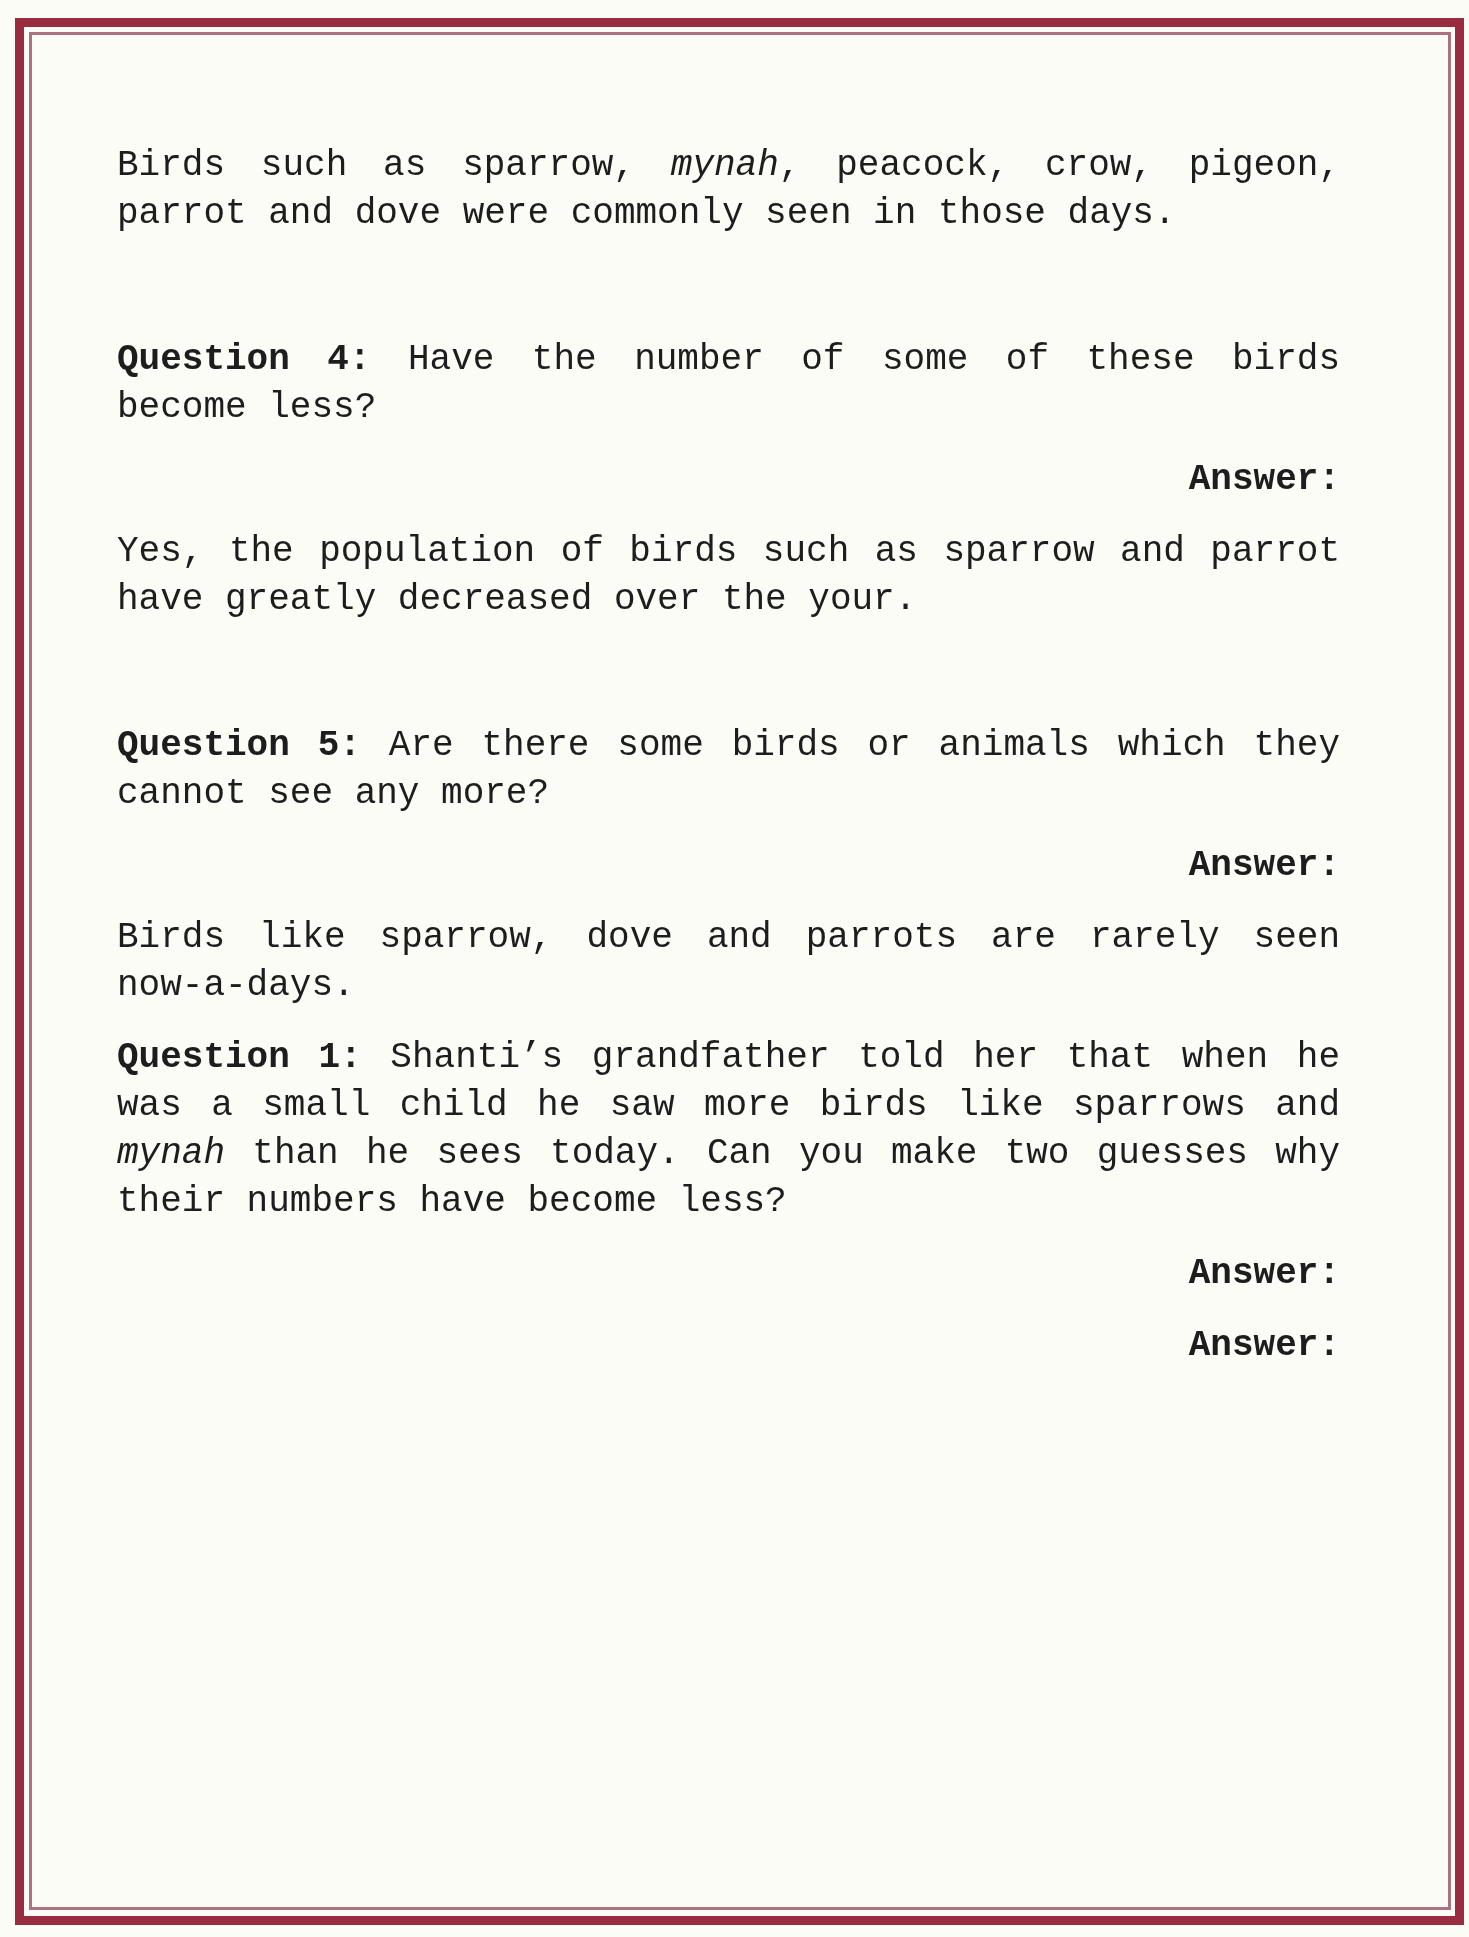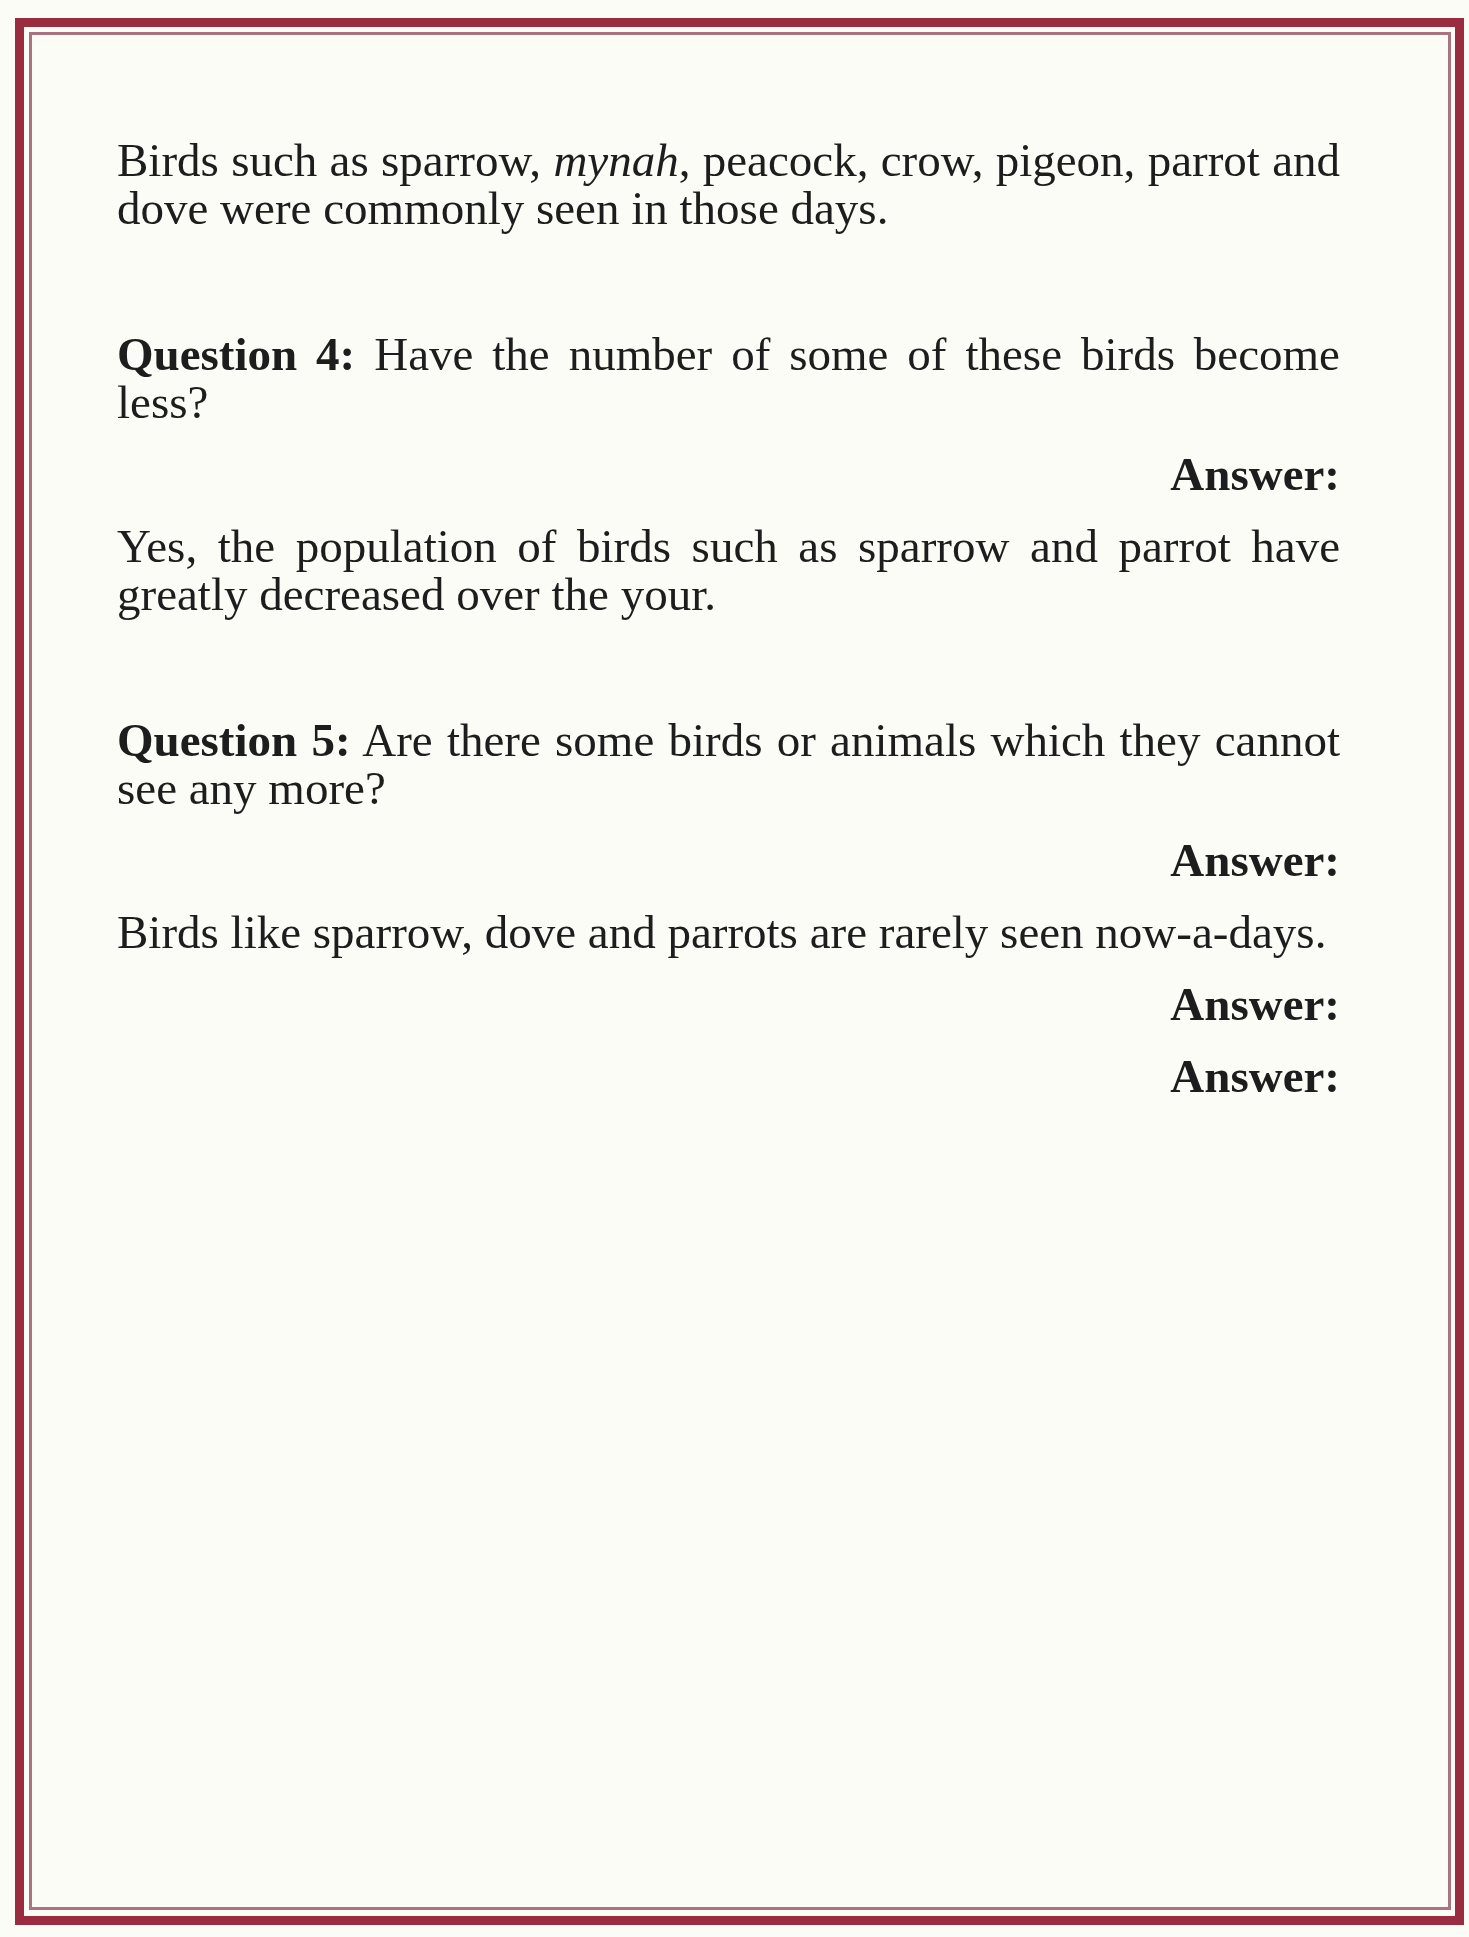--- a/index.html
+++ b/index.html
@@ -30,24 +30,25 @@
     top: 32px;
     left: 29px;
     right: 18px;
     bottom: 27px;
     border: 3px solid var(--border-inner, #ab7280);
     pointer-events: none;
   }
   .doc-content {
     position: absolute;
     left: 117px;
-    top: 136px;
+    top: 142px;
     width: 1223px;
-    font-size: 47px;
+    font-size: 36px;
     line-height: 48px;
+    font-family: Liberation Mono, monospace;
   }
   .block {
     margin: 0;
     text-align: justify;
   }
   .align-left   { text-align: right; }
   .align-center { text-align: center; }
   .sp-normal  { margin-top: 0; }
   .sp-para    { margin-top: 24px; }
   .sp-section { margin-top: 98px; }
@@ -62,16 +63,17 @@
   <div class="frame-outer"></div>
   <div class="frame-inner"></div>
   <div class="doc-content">
       <p class="block align-justify sp-normal"><span class="seg-normal">Birds such as sparrow, </span><span class="seg-italic">mynah</span><span class="seg-normal">, peacock, crow, pigeon, parrot and dove were commonly seen in those days.</span></p>
       <p class="block align-justify sp-section"><span class="seg-bold">Question 4:</span><span class="seg-normal"> Have the number of some of these birds become less?</span></p>
       <p class="block align-left sp-para"><span class="seg-bold">Answer:</span></p>
       <p class="block align-justify sp-para"><span class="seg-normal">Yes, the population of birds such as sparrow and parrot have greatly decreased over the your.</span></p>
       <p class="block align-justify sp-section"><span class="seg-bold">Question 5:</span><span class="seg-normal"> Are there some birds or animals which they cannot see any more?</span></p>
       <p class="block align-left sp-para"><span class="seg-bold">Answer:</span></p>
       <p class="block align-justify sp-para"><span class="seg-normal">Birds like sparrow, dove and parrots are rarely seen now-a-days.</span></p>
+      <p class="block align-justify sp-para"><span class="seg-bold">Question 1:</span><span class="seg-normal"> Shanti’s grandfather told her that when he was a small child he saw more birds like sparrows and </span><span class="seg-italic">mynah</span><span class="seg-normal"> than he sees today. Can you make two guesses why their numbers have become less?</span></p>
       <p class="block align-left sp-para"><span class="seg-bold">Answer:</span></p>
       <p class="block align-left sp-para"><span class="seg-bold">Answer:</span></p>
     </div>
 </div>
 
 </body></html>

